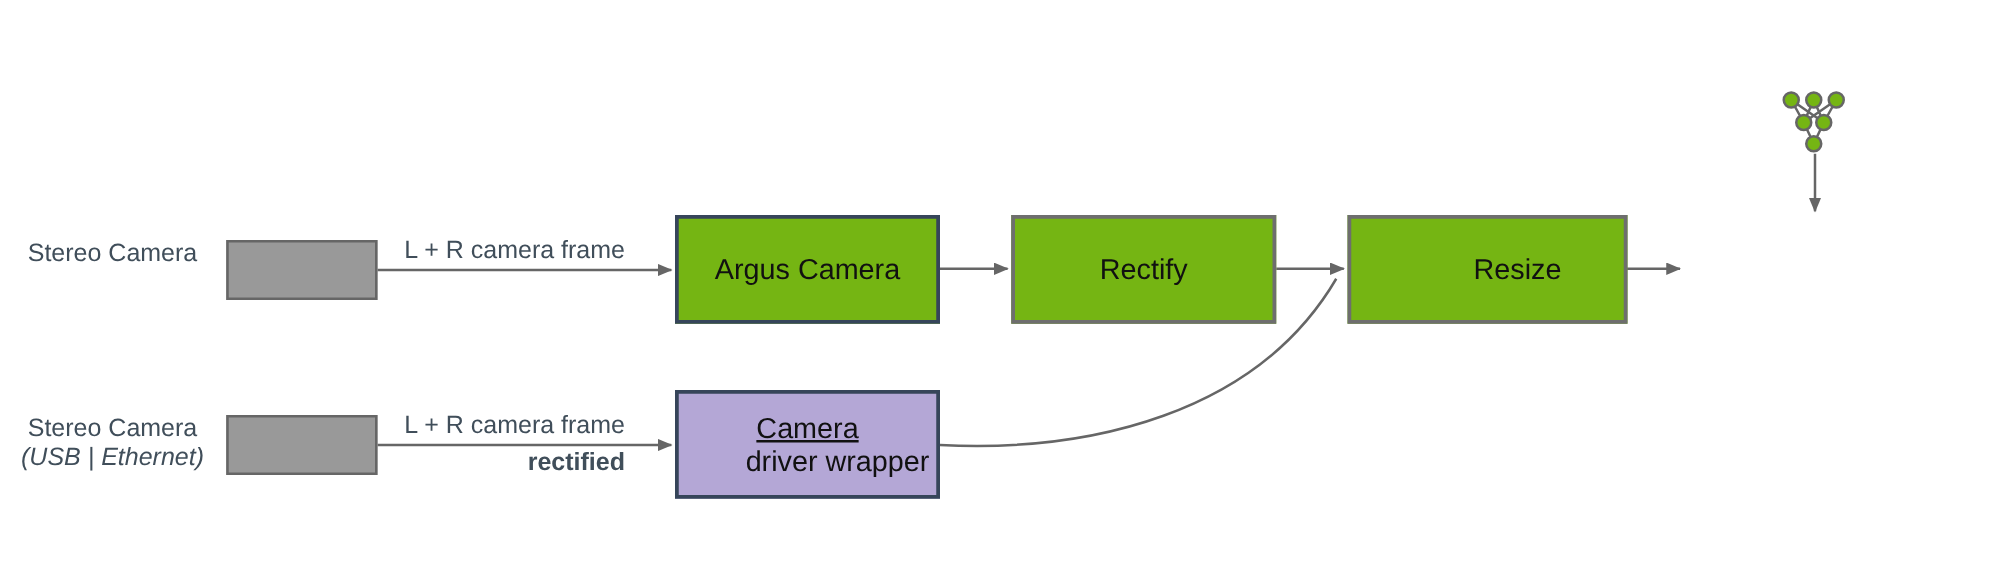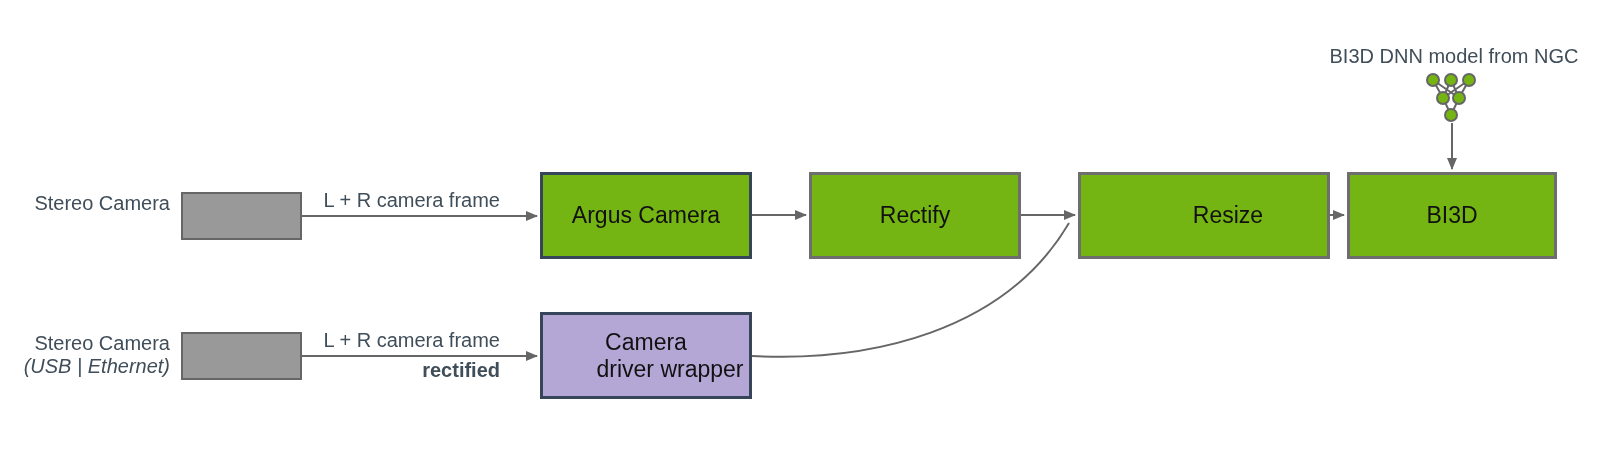--- a/index.html
+++ b/index.html
@@ -19,21 +19,21 @@
   .node{
     position:absolute;z-index:2;box-sizing:border-box;
     display:flex;align-items:center;justify-content:center;text-align:center;
     font-size:23px;color:var(--node-text);line-height:27px;
   }
   .node.green{background:var(--nvidia-green);border:3px solid var(--gray-border);}
   .node.green.darkline{border:3px solid var(--dark-border);}
   .node.purple{background:var(--purple-fill);border:3px solid var(--dark-border);}
   .hwbox{position:absolute;z-index:2;box-sizing:border-box;background:var(--gray-fill);border:2px solid var(--arrow);}
   .lbl{position:absolute;z-index:3;color:var(--label-text);font-size:20px;line-height:23px;}
-  .src-label{width:160px;text-align:right;}
+  .src-label{width:160px;text-align:center;}
   .src-label .iface{font-style:italic;}
   .edge-label{width:198px;text-align:right;}
   .title-label{width:252px;text-align:center;}
 </style>
 </head>
 <body>
 
 <div id="canvas">
 
   <svg id="wires" width="1600" height="450" viewBox="0 0 1600 450">
@@ -56,21 +56,20 @@
       <path d="M1433 80 L1443 98 M1433 80 L1459 98 M1451 80 L1443 98 M1451 80 L1459 98 M1469 80 L1443 98 M1469 80 L1459 98 M1443 98 L1451 115 M1459 98 L1451 115" fill="none"></path>
       <circle cx="1433" cy="80" r="6" fill="#75b513"></circle>
       <circle cx="1451" cy="80" r="6" fill="#75b513"></circle>
       <circle cx="1469" cy="80" r="6" fill="#75b513"></circle>
       <circle cx="1443" cy="98" r="6" fill="#75b513"></circle>
       <circle cx="1459" cy="98" r="6" fill="#75b513"></circle>
       <circle cx="1451" cy="115" r="6" fill="#75b513"></circle>
     </g>
   </svg>
 
-  <div class="lbl title-label" style="left:1328px;top:45px;">BI3D DNN model from NGC</div>
 
   <div class="lbl src-label" style="left:10px;top:192px;">
     <div>Stereo Camera</div>
   </div>
   <div class="lbl src-label" style="left:10px;top:332px;">
     <div>Stereo Camera</div>
     <div class="iface">(USB | Ethernet)</div>
   </div>
 
   <div class="hwbox" style="left:181px;top:192px;width:121px;height:48px;"></div>
@@ -79,26 +78,23 @@
   <div class="lbl edge-label" style="left:302px;top:189px;">L + R camera frame</div>
   <div class="lbl edge-label" style="left:302px;top:329px;">L + R camera frame</div>
   <div class="lbl edge-label" style="left:302px;top:359px;font-weight:bold;">rectified</div>
 
   <div class="node green darkline" style="left:540px;top:172px;width:212px;height:87px;">
     <span>Argus Camera</span>
   </div>
   <div class="node green" style="left:809px;top:172px;width:212px;height:87px;">
     <span>Rectify</span>
   </div>
-  <div class="node green" style="left:1078px;top:172px;width:252px;height:87px;padding-left:48px;">
+  <div class="node green" style="left:1078px;top:172px;width:224px;height:87px;padding-left:48px;">
     <span>Resize</span>
-  </div>
-  <div class="node green" style="left:1347px;top:172px;width:210px;height:87px;">
-    <span>BI3D</span>
   </div>
   <div class="node purple" style="left:540px;top:312px;width:212px;height:87px;">
     <span>
-      <span style="display:block;">Camera</span>
+      <span style="display:block;text-decoration:underline;">Camera</span>
       <span style="display:block;margin-left:48px;">driver wrapper</span>
     </span>
   </div>
 
 </div>
 
 </body></html>

